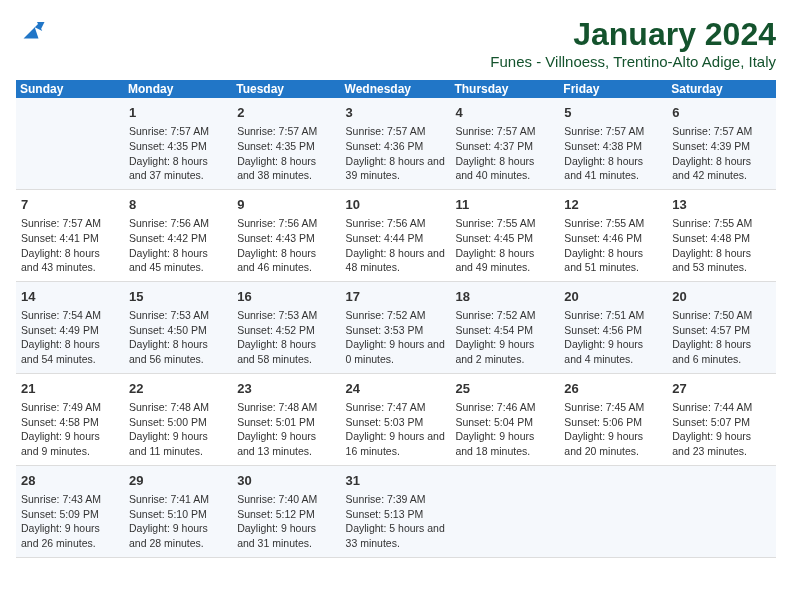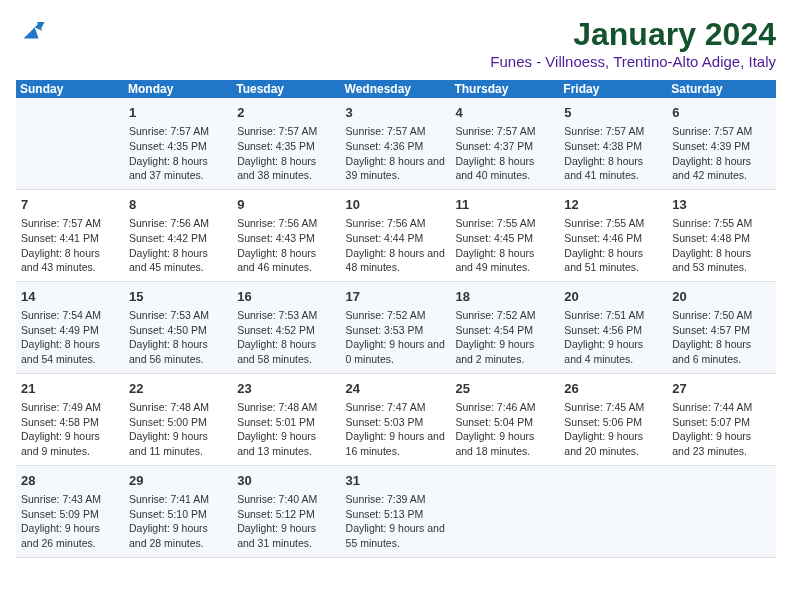--- a/index.html
+++ b/index.html
@@ -37,21 +37,21 @@
     .title-area {
       text-align: right;
     }
     .month-title {
       font-size: 32px;
       font-weight: bold;
       color: #14532d;
     }
     .location-title {
       font-size: 15px;
-      color: #4c1d95;
+      color: #14532d;
     }
     table {
       width: 100%;
       border-collapse: collapse;
       font-size: 11px;
     }
     thead th {
       background-color: #2176c7;
       color: #fff;
       padding: 2px 4px;
@@ -364,21 +364,21 @@
             <div>Sunrise: 7:40 AM</div>
             <div>Sunset: 5:12 PM</div>
             <div>Daylight: 9 hours and 31 minutes.</div>
           </div>
         </td>
         <td>
           <span class="day-num">31</span>
           <div class="day-info">
             <div>Sunrise: 7:39 AM</div>
             <div>Sunset: 5:13 PM</div>
-            <div>Daylight: 9 hours and 55 minutes.</div>
+            <div>Daylight: 5 hours and 33 minutes.</div>
           </div>
         </td>
         <td></td>
         <td></td>
         <td></td>
       </tr>
     </tbody>
 </table>
 
 </body></html>

